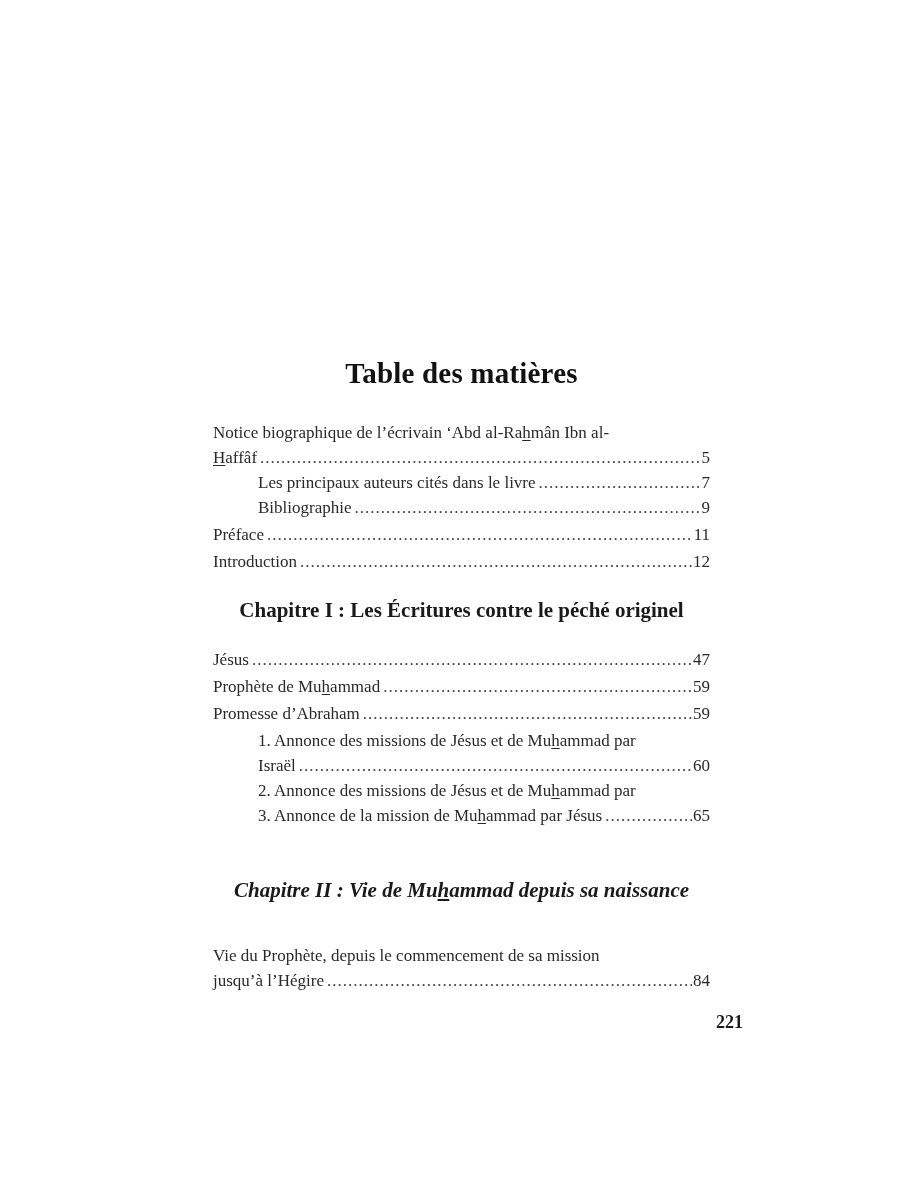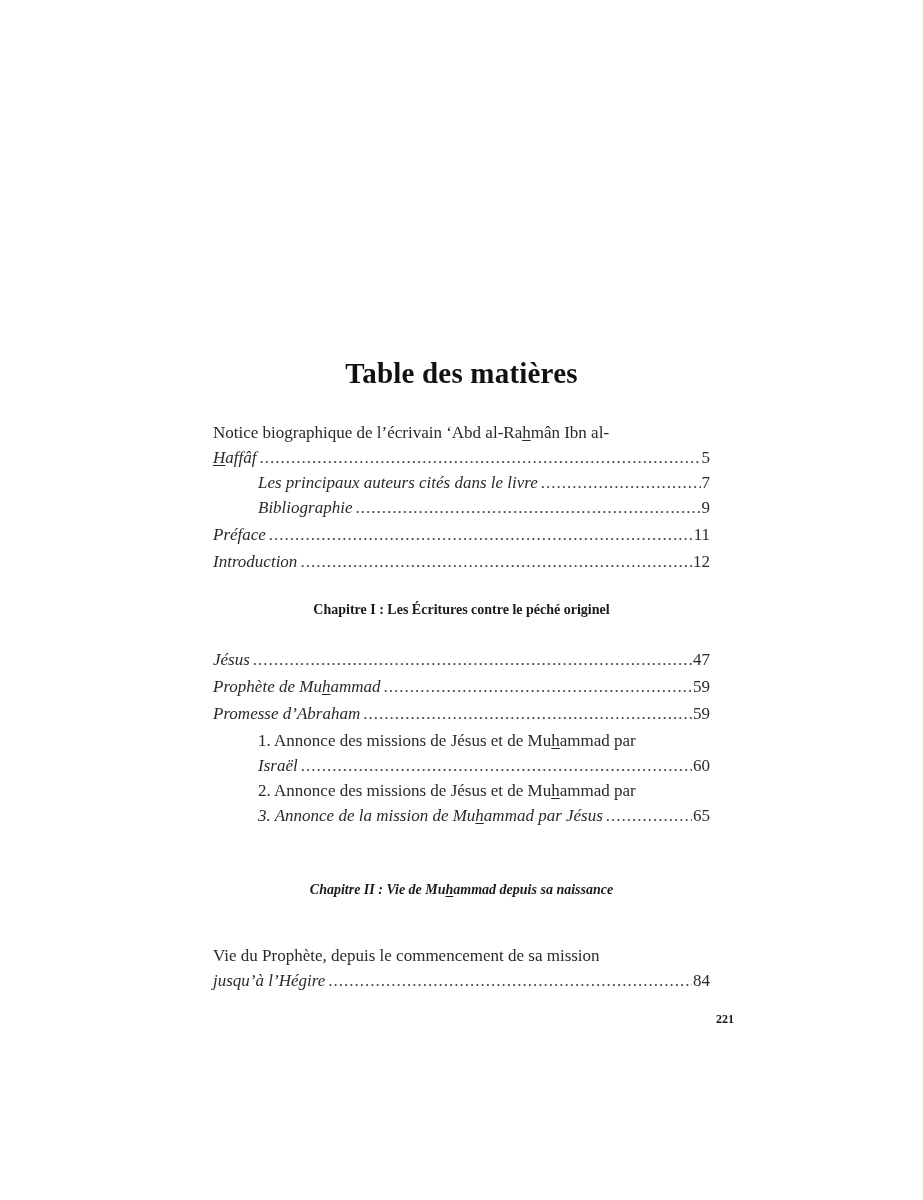--- a/index.html
+++ b/index.html
@@ -32,50 +32,50 @@
       width: 497px;
       font-size: 17px;
       line-height: 25px;
     }
     .entry {
       display: flex;
       align-items: baseline;
       white-space: nowrap;
     }
     .entry.indent { padding-left: 45px; }
-    .entry .label { flex: 0 0 auto; font-style: italic; }
+    .entry .label { flex: 0 0 auto; }
     .entry .dots {
       flex: 1 1 auto;
       overflow: hidden;
       margin: 0 1px 0 3px;
       color: #444;
       letter-spacing: 1px;
     }
     .entry .dots::before {
       content: "........................................................................................................................................................................................................";
     }
     .entry .page { flex: 0 0 auto; }
     .wrap-line { white-space: nowrap; }
     .wrap-line.indent { padding-left: 45px; }
     .u { text-decoration: underline; text-underline-offset: 2px; }
     .chapter-heading {
       position: absolute;
       left: 200px;
       width: 523px;
       text-align: center;
-      font-size: 14px;
+      font-size: 21px;
       font-weight: bold;
       color: #1a1a1a;
       line-height: 28px;
     }
     .page-number {
       position: absolute;
       top: 1012px;
       left: 716px;
-      font-size: 12px;
+      font-size: 18px;
       font-weight: bold;
       color: #1a1a1a;
     }
     .gap { height: 2px; }
   </style>
 </head>
 <body>
 
 <h1 class="page-title">Table des matières</h1>
 

